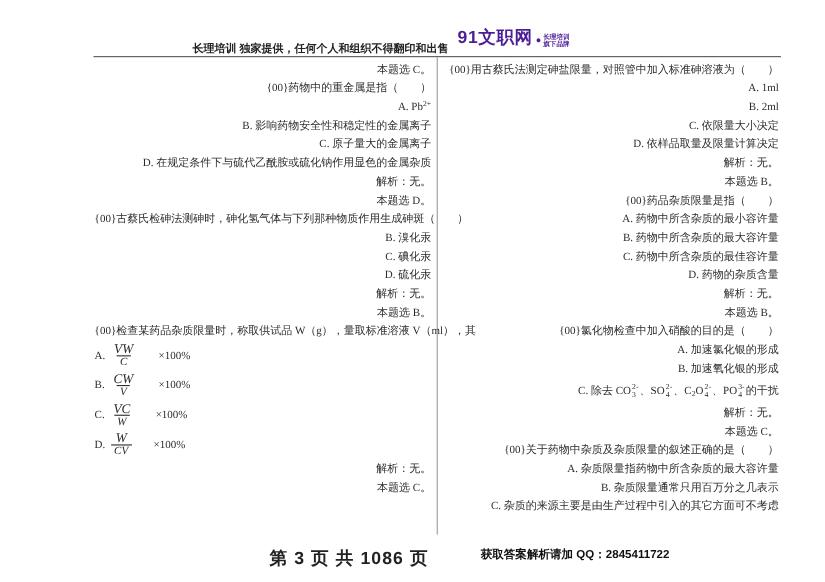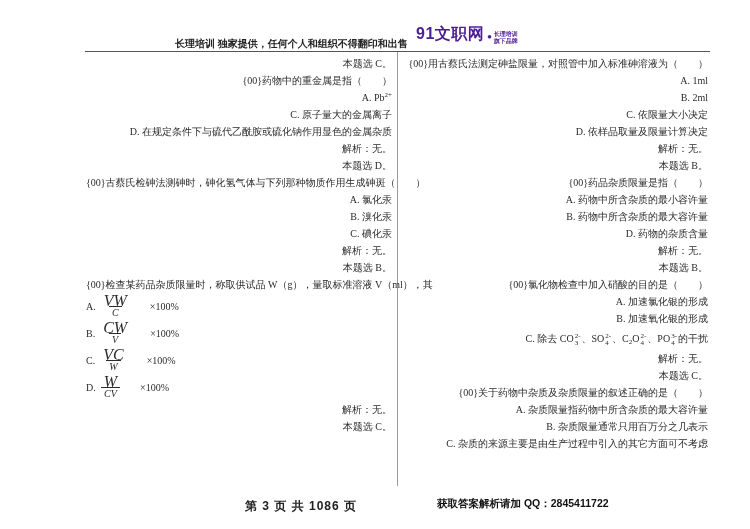--- a/index.html
+++ b/index.html
@@ -31,35 +31,35 @@
   .col-left{left:86px;width:306px;}
   .col-right{left:406px;width:302px;}
   .line{height:17px;line-height:17px;white-space:nowrap;overflow:visible;text-align:right;}
   .frac-line{height:27px;display:flex;align-items:center;line-height:normal;}
   .chem-line{height:23px;line-height:23px;}
 
   
   .pfx{margin-right:3px;}
   .sfx{margin-left:18px;}
   .fr{display:inline-flex;flex-direction:column;align-items:center;font-style:italic;margin:0 2px;}
-  .fr .n{font-size:16px;line-height:11px;padding:0 3px;}
+  .fr .n{font-size:12px;line-height:11px;padding:0 3px;}
   .fr .d{font-size:10px;line-height:12px;padding:0 3px;border-top:1px solid #2b2b2b;}
 
   
   .sp{font-size:7px;position:relative;top:-4px;}
   .sb{font-size:7px;position:relative;top:2px;}
   .ss{display:inline-flex;flex-direction:column;align-items:flex-start;vertical-align:middle;margin:0 1px;}
   .ss .s-sup{font-size:7px;line-height:7px;}
   .ss .s-sub{font-size:7px;line-height:7px;}
 
   
   .footer-page{
     position:absolute;left:245px;top:498px;
     font-family:"Liberation Sans","DejaVu Sans",sans-serif;
-    font-size:12px;font-weight:bold;letter-spacing:1px;color:#222;
+    font-size:16px;font-weight:bold;letter-spacing:1px;color:#222;
   }
   .footer-qq{
     position:absolute;left:437px;top:497px;
     font-family:"Liberation Sans","DejaVu Sans",sans-serif;
     font-size:10.5px;font-weight:bold;color:#111;
   }
 </style>
 </head>
 <body>
 
@@ -76,28 +76,29 @@
     </span>
   </div>
 
   <div class="top-rule"></div>
   <div class="col-divider"></div>
 
   <div class="col col-left" id="col-left">
       <div class="line">本题选 C。</div>
       <div class="line">{00}药物中的重金属是指（　　）</div>
       <div class="line">A. Pb<span class="sp">2+</span></div>
+      <div class="line">B. 影响药物安全性和稳定性的金属离子</div>
       <div class="line">C. 原子量大的金属离子</div>
       <div class="line">D. 在规定条件下与硫代乙酰胺或硫化钠作用显色的金属杂质</div>
       <div class="line">解析：无。</div>
       <div class="line">本题选 D。</div>
       <div class="line">{00}古蔡氏检砷法测砷时，砷化氢气体与下列那种物质作用生成砷斑（　　）</div>
-      <div class="line">A. 氯化汞</div>
       <div class="line">B. 溴化汞</div>
       <div class="line">C. 碘化汞</div>
+      <div class="line">D. 硫化汞</div>
       <div class="line">解析：无。</div>
       <div class="line">本题选 B。</div>
       <div class="line">{00}检查某药品杂质限量时，称取供试品 W（g），量取标准溶液 V（ml），其</div>
       <div class="line frac-line">
         <span class="pfx">A.</span>
         <span class="fr">
           <span class="n">VW</span>
           <span class="d">C</span>
         </span>
         <span class="sfx">×100%</span>
@@ -133,20 +134,21 @@
       <div class="line">{00}用古蔡氏法测定砷盐限量，对照管中加入标准砷溶液为（　　）</div>
       <div class="line">A. 1ml</div>
       <div class="line">B. 2ml</div>
       <div class="line">C. 依限量大小决定</div>
       <div class="line">D. 依样品取量及限量计算决定</div>
       <div class="line">解析：无。</div>
       <div class="line">本题选 B。</div>
       <div class="line">{00}药品杂质限量是指（　　）</div>
       <div class="line">A. 药物中所含杂质的最小容许量</div>
       <div class="line">B. 药物中所含杂质的最大容许量</div>
+      <div class="line">C. 药物中所含杂质的最佳容许量</div>
       <div class="line">D. 药物的杂质含量</div>
       <div class="line">解析：无。</div>
       <div class="line">本题选 B。</div>
       <div class="line">{00}氯化物检查中加入硝酸的目的是（　　）</div>
       <div class="line">A. 加速氯化银的形成</div>
       <div class="line">B. 加速氧化银的形成</div>
       <div class="line chem-line">C. 除去 CO<span class="ss">
           <span class="s-sup">2-</span>
           <span class="s-sub">3</span>
         </span>、SO<span class="ss">

